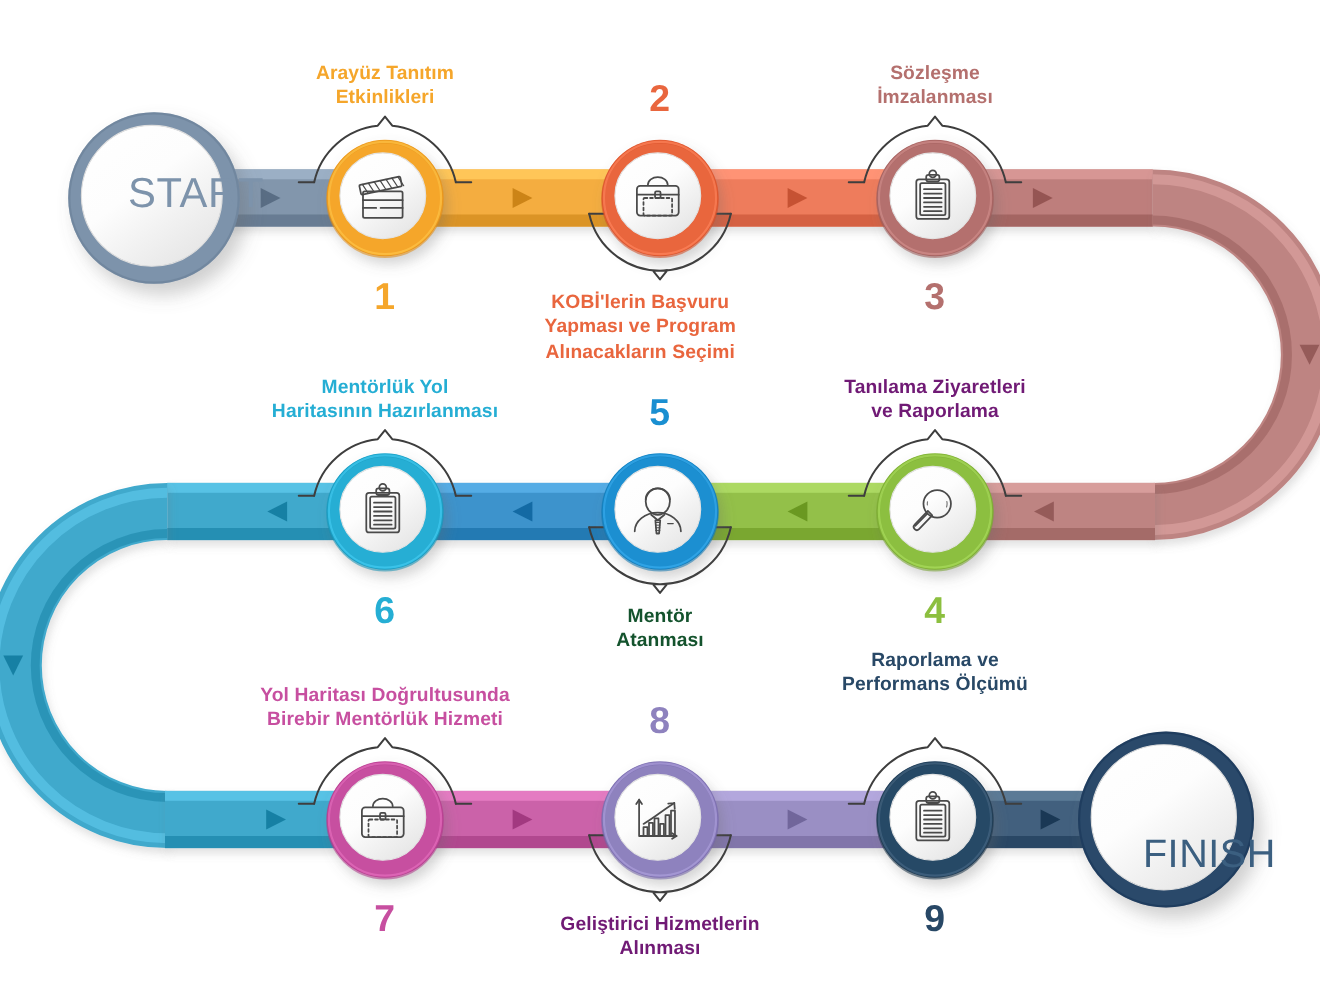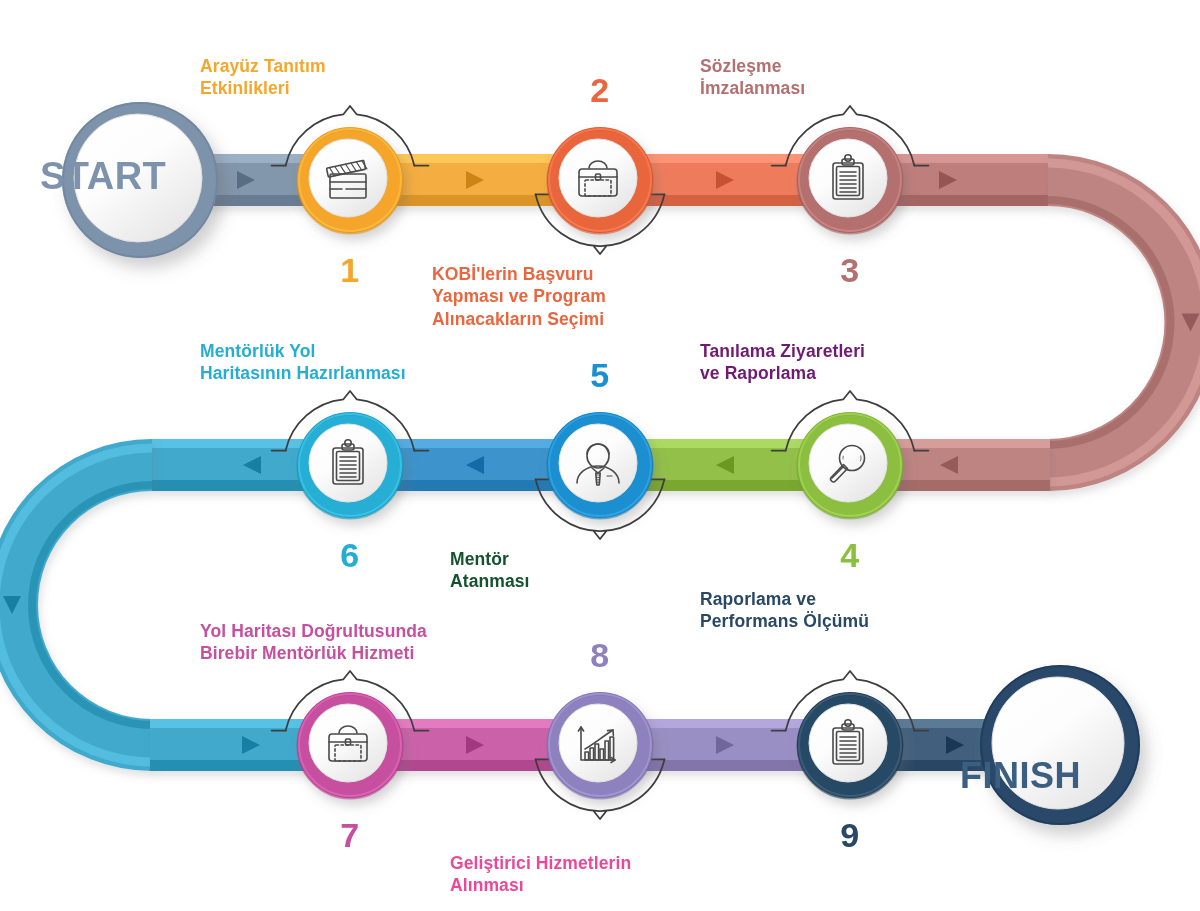--- a/index.html
+++ b/index.html
@@ -3,25 +3,25 @@
 <meta charset="utf-8">
 <title>Process Flow Infographic</title>
 <style>
   html,body{margin:0;padding:0;background:#ffffff;}
   body{width:1200px;height:911px;overflow:hidden;
        font-family:"Liberation Sans","DejaVu Sans",sans-serif;}
   #stage{position:relative;width:1200px;height:911px;background:#fff;}
   #flowsvg{position:absolute;left:0;top:0;width:1200px;height:911px;}
 
   
-  .cap{position:absolute;text-align:left;font-weight:bold;font-size:17.5px;
+  .cap{position:absolute;text-align:center;font-weight:bold;font-size:17.5px;
        line-height:1.28;letter-spacing:0.1px;white-space:pre-line;}
   .num{position:absolute;text-align:center;font-weight:bold;font-size:34px;
        line-height:1;letter-spacing:0.5px;}
-  .endlabel{position:absolute;text-align:left;font-weight:bold;
+  .endlabel{position:absolute;text-align:right;font-weight:normal;
             letter-spacing:0.5px;pointer-events:none;}
 </style>
 </head>
 <body>
 
 <div id="stage">
 
   <svg id="flowsvg" viewBox="0 0 1200 911">
     <defs>
 
@@ -351,21 +351,21 @@
       <div class="num" style="color: rgb(140, 191, 63); width: 80px; left: 810px; top: 538px;">4</div>
       <div class="cap" style="color: #14532d; width: 300px; left: 450px; top: 548px;">Mentör
 Atanması</div>
       <div class="num" style="color: rgb(26, 143, 209); width: 80px; left: 560px; top: 358px;">5</div>
       <div class="cap" style="color: rgb(37, 174, 212); width: 300px; left: 200px; top: 340px;">Mentörlük Yol
 Haritasının Hazırlanması</div>
       <div class="num" style="color: rgb(37, 174, 212); width: 80px; left: 310px; top: 538px;">6</div>
       <div class="cap" style="color: rgb(199, 79, 160); width: 300px; left: 200px; top: 620px;">Yol Haritası Doğrultusunda
 Birebir Mentörlük Hizmeti</div>
       <div class="num" style="color: rgb(199, 79, 160); width: 80px; left: 310px; top: 818px;">7</div>
-      <div class="cap" style="color: #ec4899; width: 300px; left: 450px; top: 852px;">Geliştirici Hizmetlerin
+      <div class="cap" style="color: #701a75; width: 300px; left: 450px; top: 828px;">Geliştirici Hizmetlerin
 Alınması</div>
       <div class="num" style="color: rgb(142, 130, 190); width: 80px; left: 560px; top: 638px;">8</div>
       <div class="cap" style="color: rgb(40, 72, 102); width: 300px; left: 700px; top: 588px;">Raporlama ve
 Performans Ölçümü</div>
       <div class="num" style="color: rgb(40, 72, 102); width: 80px; left: 810px; top: 818px;">9</div>
     </div>
 
   <div class="endlabel" id="startLabel" style="left: 40px; top: 155px; width: 200px; font-size: 38px; color: rgb(125, 147, 171);">
     <span>START</span>
   </div>

